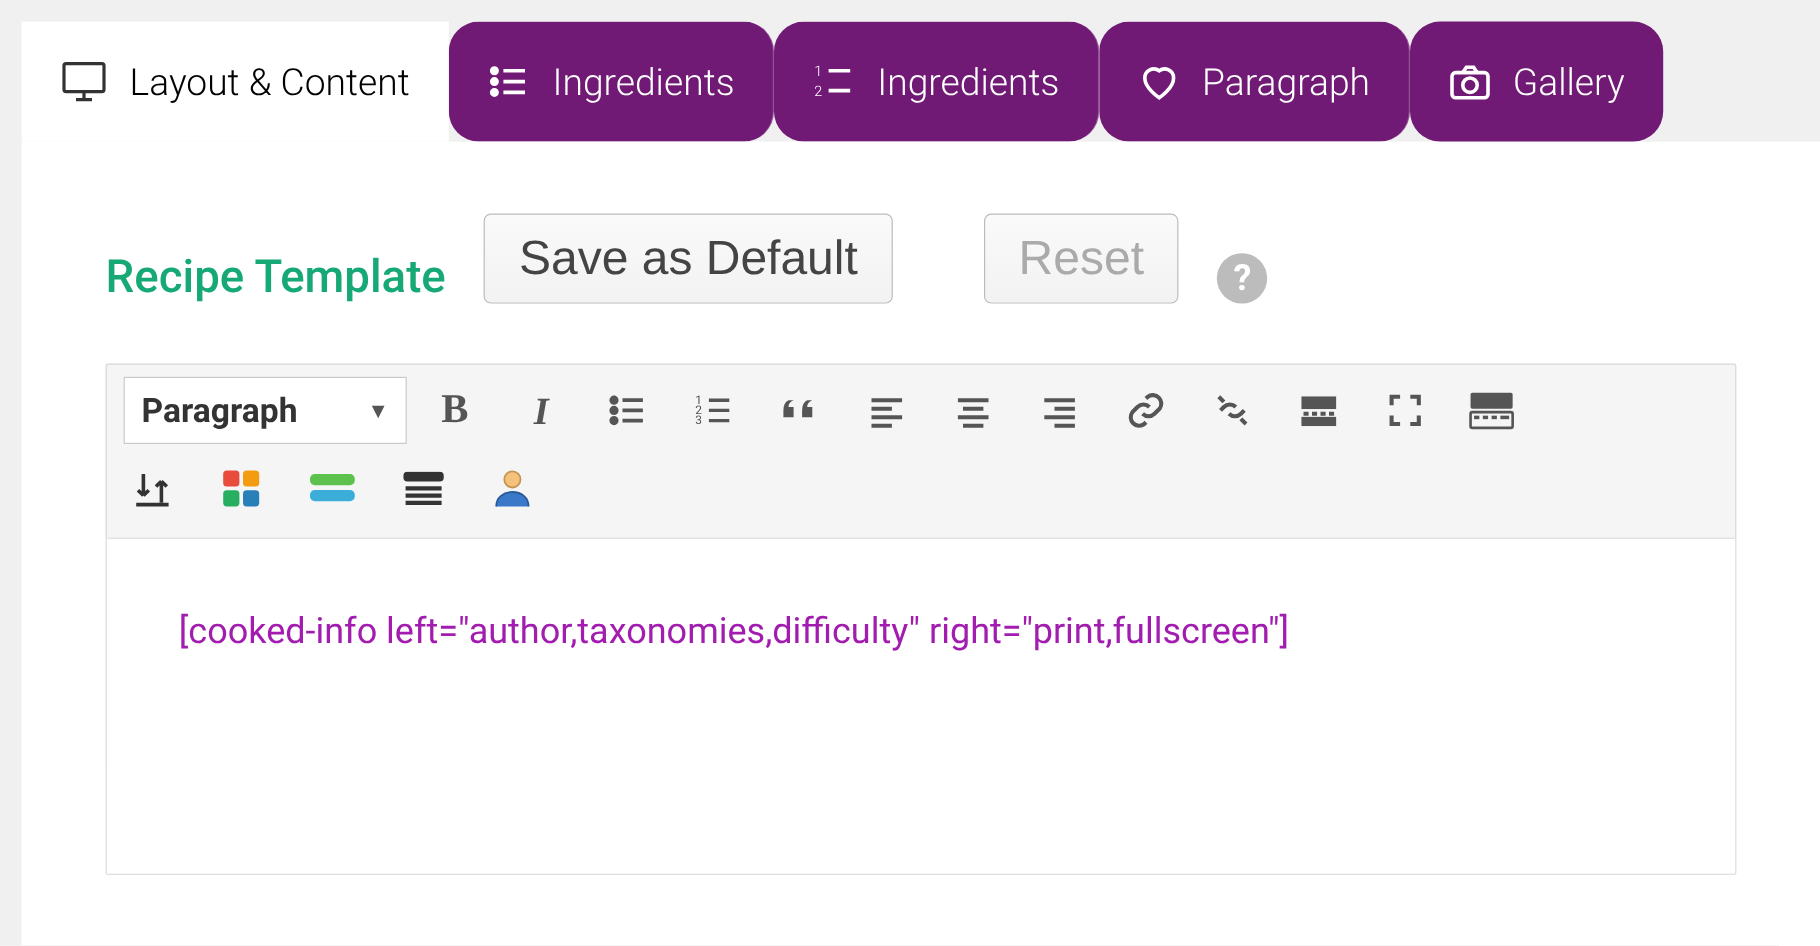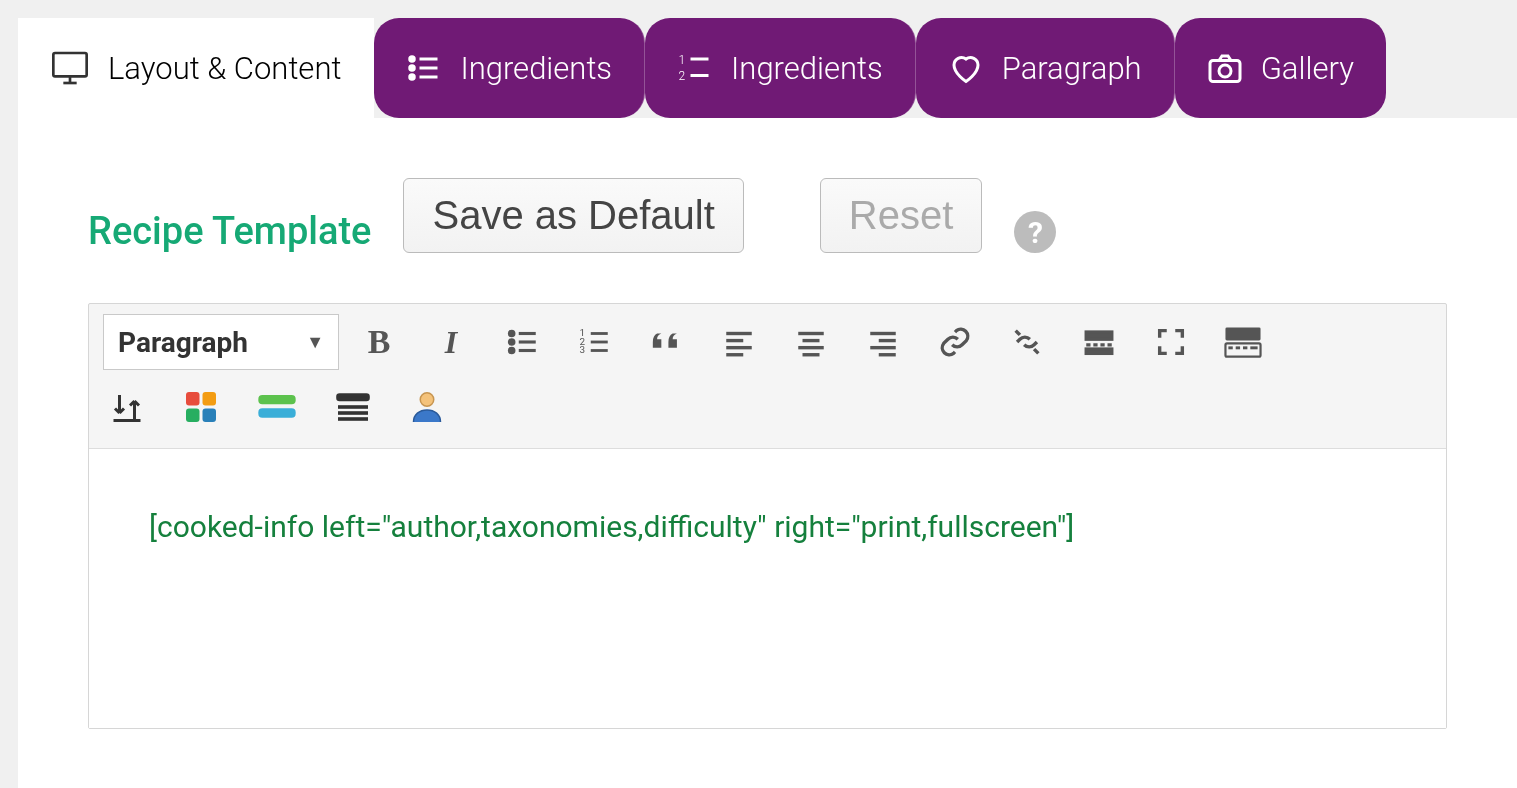--- a/index.html
+++ b/index.html
@@ -43,21 +43,21 @@
   .format-select .tri { font-size: 18px; color: #555; }
   .tbtn {
     width: 64px; height: 54px; display: flex; align-items: center; justify-content: center;
     color: #555; cursor: pointer; border-radius: 3px;
   }
   .tbtn svg { display: block; }
   .bold-glyph { font-family: Georgia, serif; font-weight: 900; font-size: 34px; color:#555; }
   .italic-glyph { font-family: Georgia, serif; font-style: italic; font-weight: 700; font-size: 32px; color:#555; }
   .content-area {
     background: #fff; border-top: 1px solid #ddd;
-    padding: 60px 60px 40px 60px; font-size: 30px; color: #15803d; min-height: 280px;
+    padding: 60px 60px 40px 60px; font-size: 30px; color: #a21caf; min-height: 280px;
   }
   .content-area p { margin-bottom: 70px; }
   .cicon { display:block; }
 </style>
 </head>
 <body>
 
 <div class="wrap">
   <div class="tabs">
 

